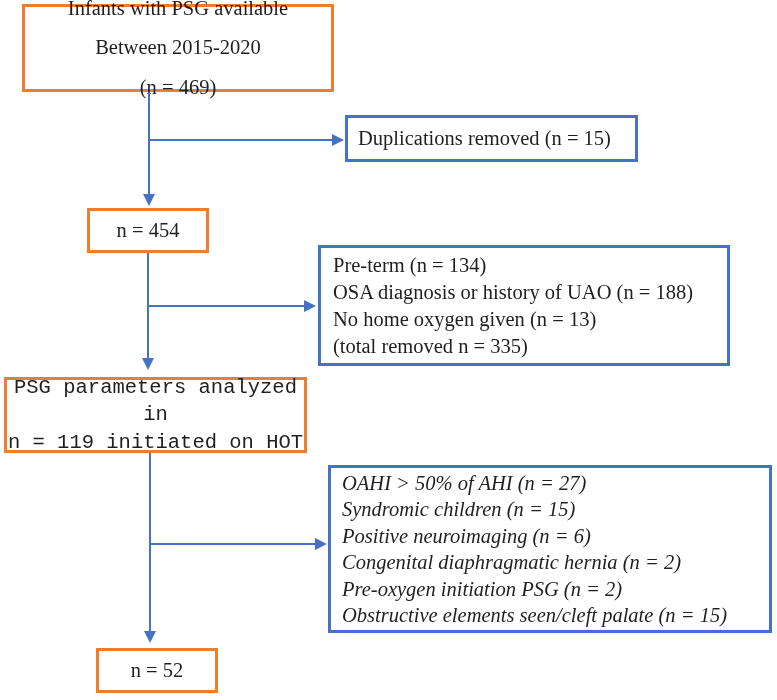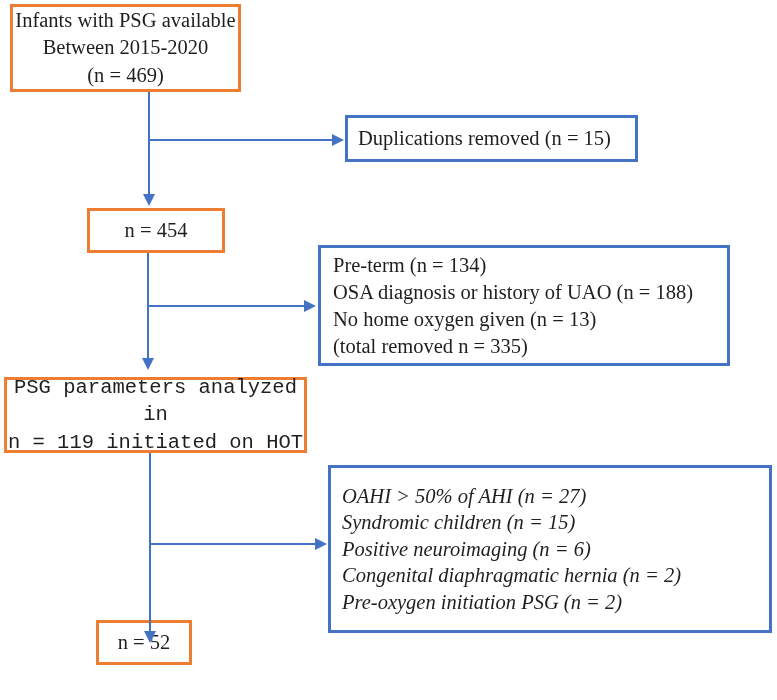--- a/index.html
+++ b/index.html
@@ -29,27 +29,27 @@
   .box.main {
     border: 3px solid var(--main-border, #ED7D31);
     align-items: center;
     text-align: center;
   }
   .box.side {
     border: 3px solid var(--side-border, #4472C4);
     align-items: flex-start;
     text-align: right;
   }
-  .b-main1 { left: 10px;   top: 4px;   width: 231px; height: 88px; }
+  .b-main1 { left: 22px;   top: 4px;   width: 312px; height: 88px; gap: 12px; }
   .b-side1 { left: 345px; top: 115px; width: 293px; height: 47px;  padding-left: 10px; }
-  .b-main2 { left: 87px;  top: 208px; width: 138px; height: 45px; }
+  .b-main2 { left: 87px;  top: 208px; width: 122px; height: 45px; }
   .b-side2 { left: 318px; top: 245px; width: 412px; height: 121px; padding-left: 12px; line-height: 27px; }
   .b-main3 { left: 4px;   top: 377px; width: 303px; height: 76px; font-family: Liberation Mono, monospace; }
   .b-side3 { left: 328px; top: 465px; width: 444px; height: 168px; padding-left: 11px; line-height: 26.5px; font-style: italic; }
-  .b-main4 { left: 96px;  top: 620px; width: 96px; height: 45px; }
+  .b-main4 { left: 96px;  top: 648px; width: 122px; height: 45px; }
 
   .conn {
     position: absolute;
     background: var(--arrow, #4472C4);
   }
   .conn.v { width: 2px; }
   .conn.h { height: 2px; }
   .c-v1 { left: 148px; top: 92px;  height: 102px; }
   .c-h1 { left: 149px; top: 139px; width: 183px; }
   .c-v2 { left: 147px; top: 253px; height: 105px; }
@@ -113,20 +113,21 @@
     <div>No home oxygen given (n = 13)</div>
     <div>(total removed n = 335)</div>
   </div>
 
   <div class="box side b-side3">
     <div>OAHI &gt; 50% of AHI (n = 27)</div>
     <div>Syndromic children (n = 15)</div>
     <div>Positive neuroimaging (n = 6)</div>
     <div>Congenital diaphragmatic hernia (n = 2)</div>
     <div>Pre-oxygen initiation PSG (n = 2)</div>
+    <div>Obstructive elements seen/cleft palate (n = 15)</div>
   </div>
 
   <div class="conn v c-v1"></div>
   <div class="ah down a-v1"></div>
 
   <div class="conn v c-v2"></div>
   <div class="ah down a-v2"></div>
 
   <div class="conn v c-v3"></div>
   <div class="ah down a-v3"></div>

